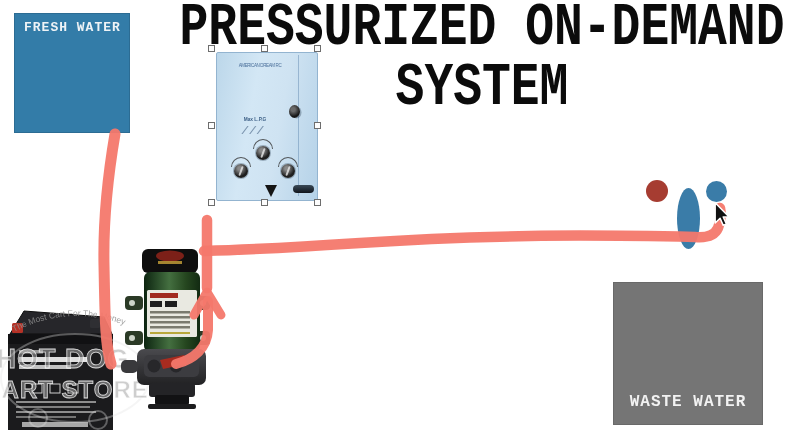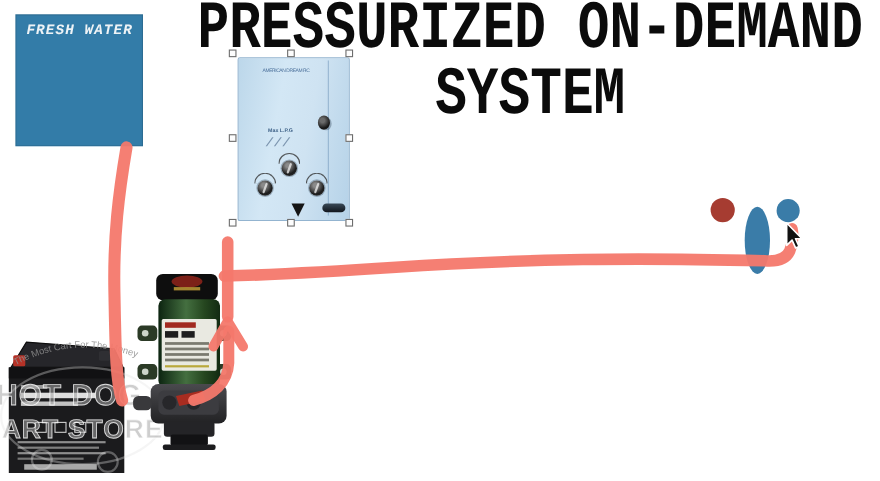--- a/index.html
+++ b/index.html
@@ -8,21 +8,21 @@
   .canvas { position:absolute; left:0; top:0; width:800px; height:437px; background:#fff; }
 
   
   .title { position:absolute; left:482px; top:-2px; transform:translateX(-50%) scaleY(1.28);
            transform-origin:top center; text-align:center; white-space:nowrap;
            font-family:"Liberation Mono", monospace; font-weight:bold; color:#0b0b0b;
            font-size:48px; line-height:47px; letter-spacing:0px; }
 
   
   .fresh-tank { position:absolute; left:14px; top:13px; width:116px; height:120px;
-                background:var(--fresh-color,#337CA8); box-shadow:inset 0 0 0 1px rgba(0,0,0,.12);font-style:italic; }
+                background:var(--fresh-color,#337CA8); box-shadow:inset 0 0 0 1px rgba(0,0,0,.12); }
   .fresh-label { position:absolute; left:10px; top:7px; font-weight:bold; font-size:13px;
                  letter-spacing:1px; color:#eef3f6; white-space:nowrap; }
   .waste-tank { position:absolute; left:613px; top:282px; width:150px; height:143px;
                 background:var(--waste-color,#757575); box-shadow:inset 0 0 0 1px rgba(0,0,0,.10); }
   .waste-label { position:absolute; left:0; right:0; bottom:14px; text-align:center;
                  font-weight:bold; font-size:16px; letter-spacing:1px; color:#f2f2f2; white-space:nowrap; }
 
   
   .heater-body { position:absolute; left:216px; top:52px; width:102px; height:149px;
                  background:linear-gradient(100deg,#bcd7ea 0%,#d3e7f5 35%,#cfe3f2 60%,#b5d2e8 100%);
@@ -192,20 +192,23 @@
 
   <div class="sel-handle" style="left:212px; top:49px;"></div>
   <div class="sel-handle" style="left:265px; top:49px;"></div>
   <div class="sel-handle" style="left:318px; top:49px;"></div>
   <div class="sel-handle" style="left:212px; top:126px;"></div>
   <div class="sel-handle" style="left:318px; top:126px;"></div>
   <div class="sel-handle" style="left:212px; top:203px;"></div>
   <div class="sel-handle" style="left:265px; top:203px;"></div>
   <div class="sel-handle" style="left:318px; top:203px;"></div>
 
+  <div class="waste-tank">
+    <div class="waste-label">WASTE WATER</div>
+  </div>
 
   <div class="hot-knob"></div>
   <div class="spout"></div>
   <div class="cold-knob"></div>
 
   <svg class="overlay" width="800" height="437" viewBox="0 0 800 437">
     <path class="redline" stroke-width="11" d="M115,134 C108,175 103,215 104,265 C105,315 105,345 111,364"></path>
     <path class="redline" stroke-width="10" d="M176,364 C194,359 207,348 208,330 L208,301"></path>
     <polyline class="redline" stroke-width="9" points="194,315 207,292 221,315"></polyline>
     <path class="redline" stroke-width="10.5" d="M207,220 L207,288"></path>

